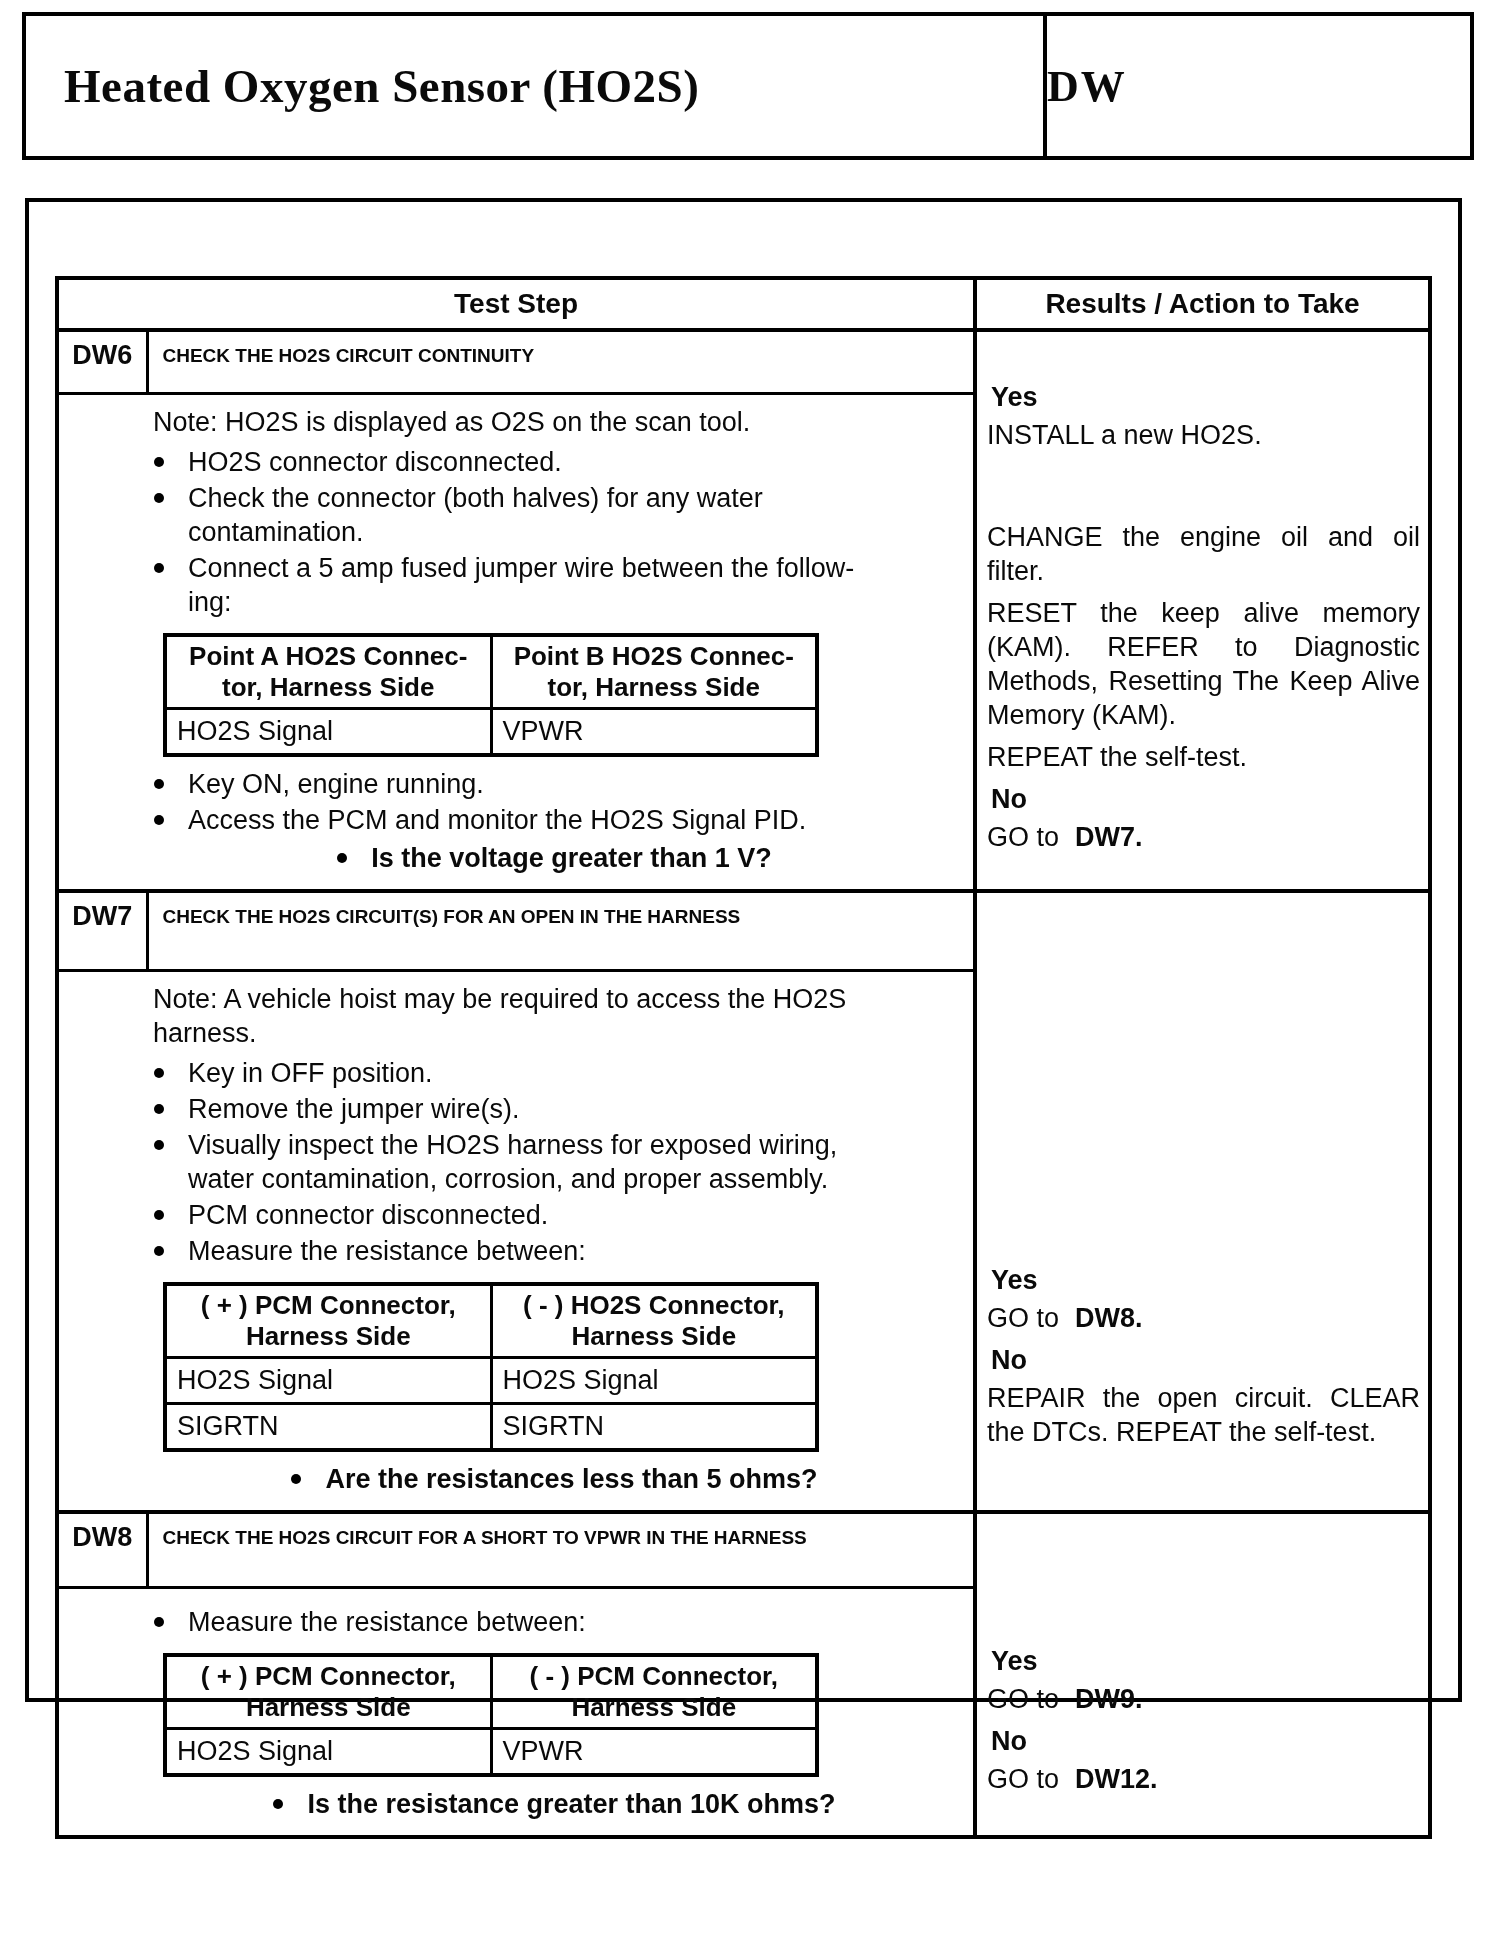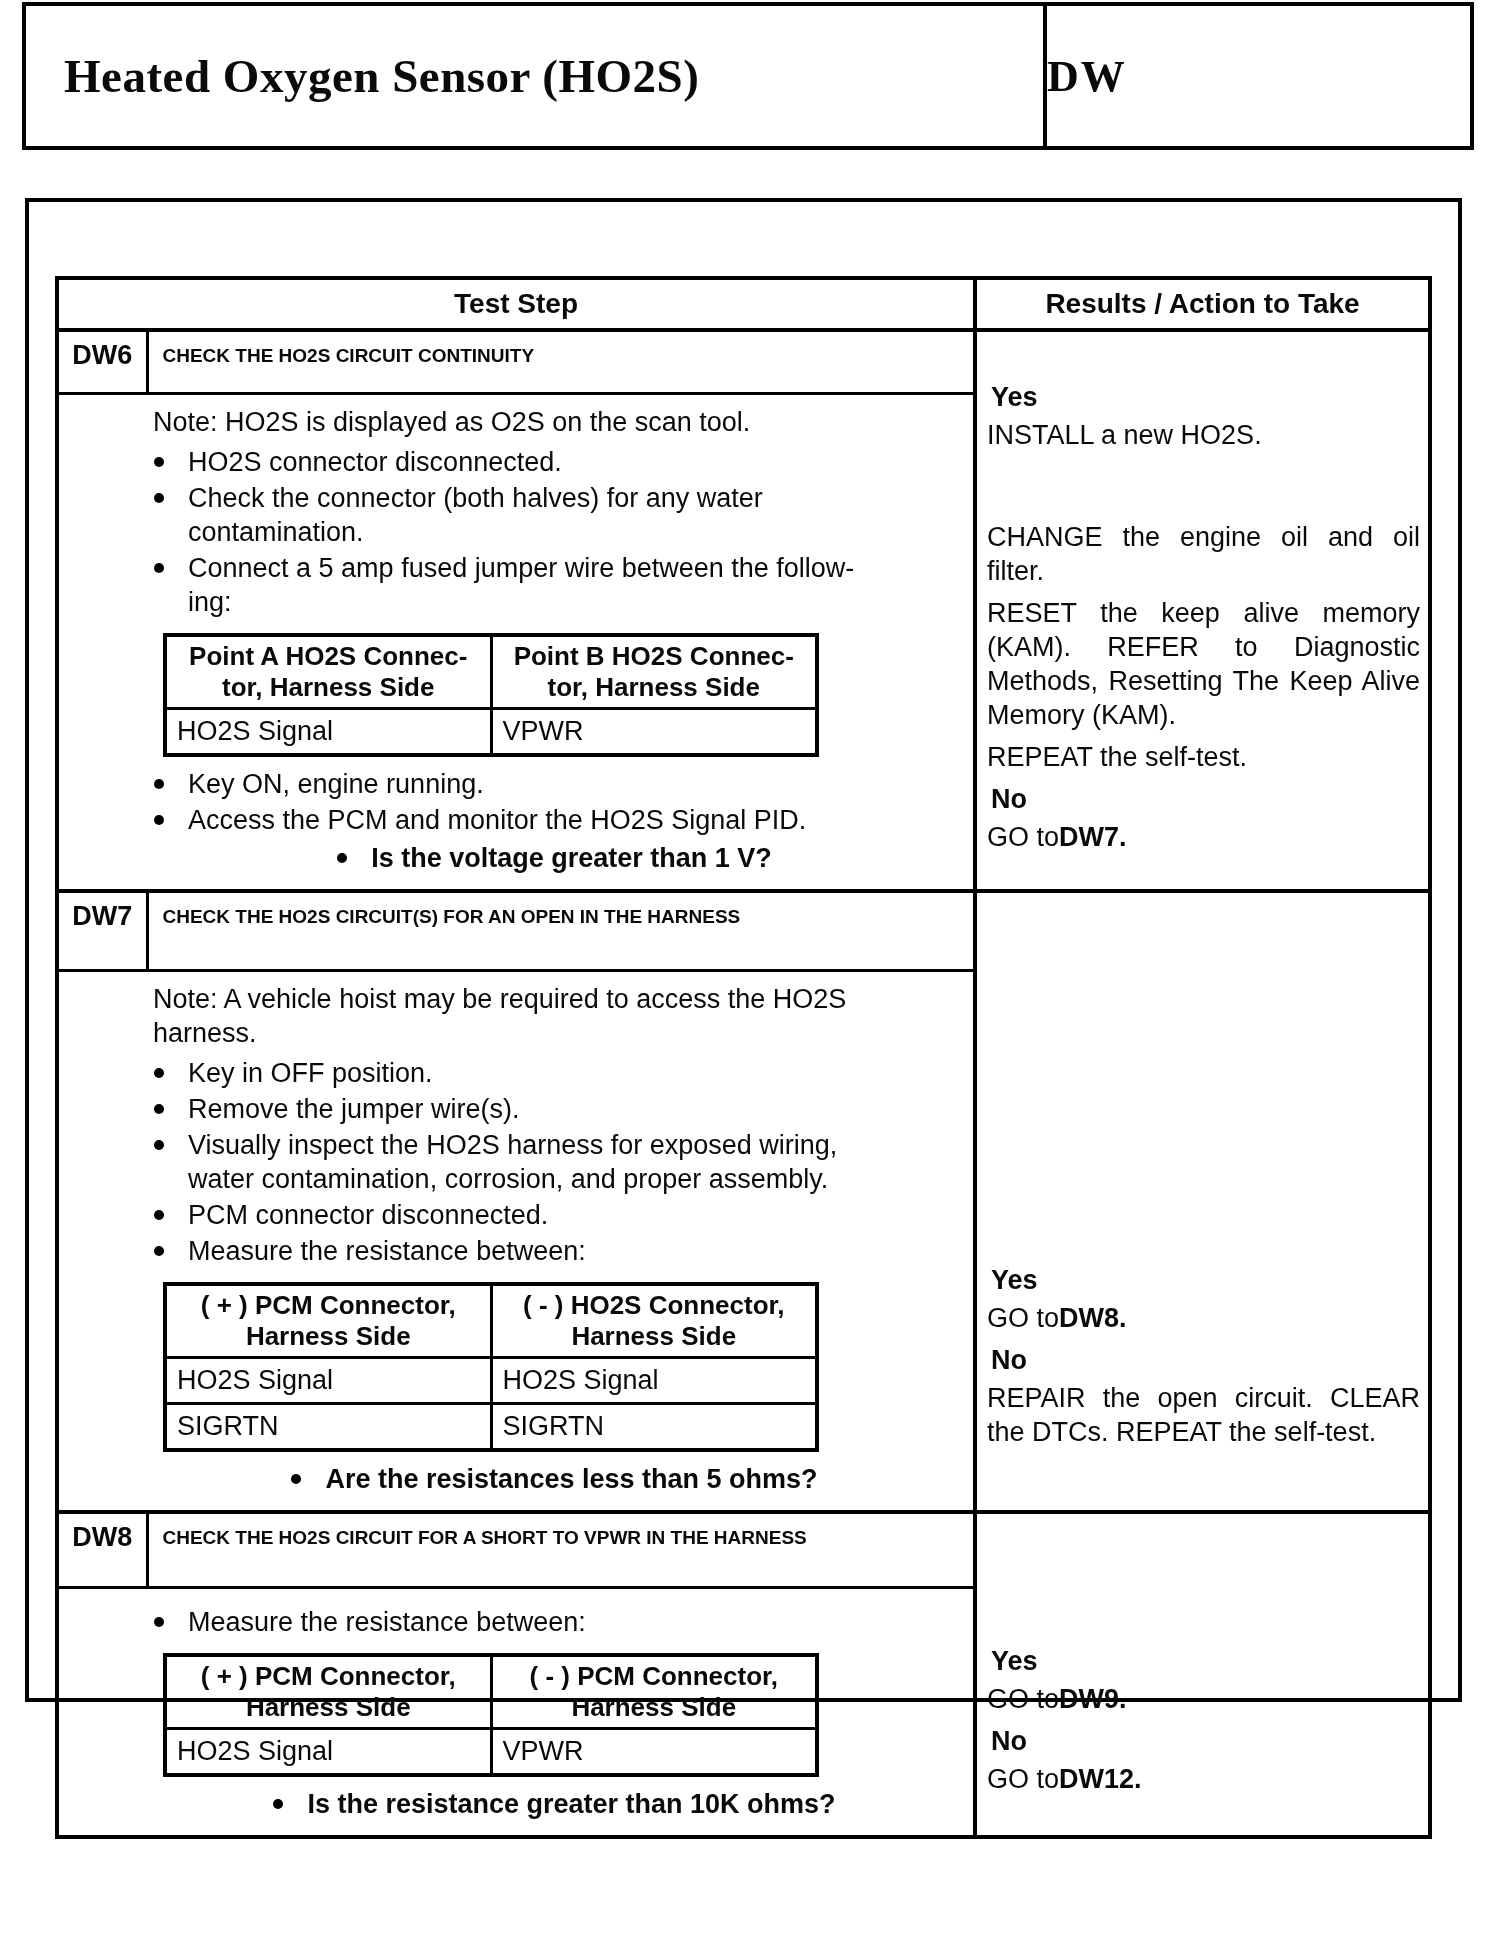--- a/index.html
+++ b/index.html
@@ -7,21 +7,21 @@
     width: 1504px; height: 1960px;
     background: #ffffff;
     color: #0a0a0a;
     font-family: "Liberation Sans", sans-serif;
     position: relative;
     overflow: hidden;
   }
 
   
   .header-box {
-    position: absolute; left: 22px; top: 2px;
+    position: absolute; left: 22px; top: 12px;
     width: 1452px; height: 148px;
     border: 4px solid #000;
     display: flex;
     box-sizing: border-box;
   }
   .hb-left {
     flex: 0 0 1006px;
     display: flex; align-items: center;
     padding-left: 38px;
     box-sizing: border-box;
@@ -149,21 +149,21 @@
     padding: 5px 6px 5px 10px;
     height: 33px;
     vertical-align: middle;
   }
 
   
   .res p { margin: 0 0 8px 0; }
   .res .r-label { font-weight: bold; margin: 4px; }
   .res .r-text { text-align: justify; }
   .res .r-gap { height: 60px; }
-  .go-target { font-weight: bold; }
+  .go-target { font-weight: bold; margin-left: 16px; }
 </style>
 </head>
 <body>
 
 <div class="header-box">
   <div class="hb-left">
     <span class="hb-title">Heated Oxygen Sensor (HO2S)</span>
   </div>
   <div class="hb-right">
     <span class="hb-code">DW</span>

